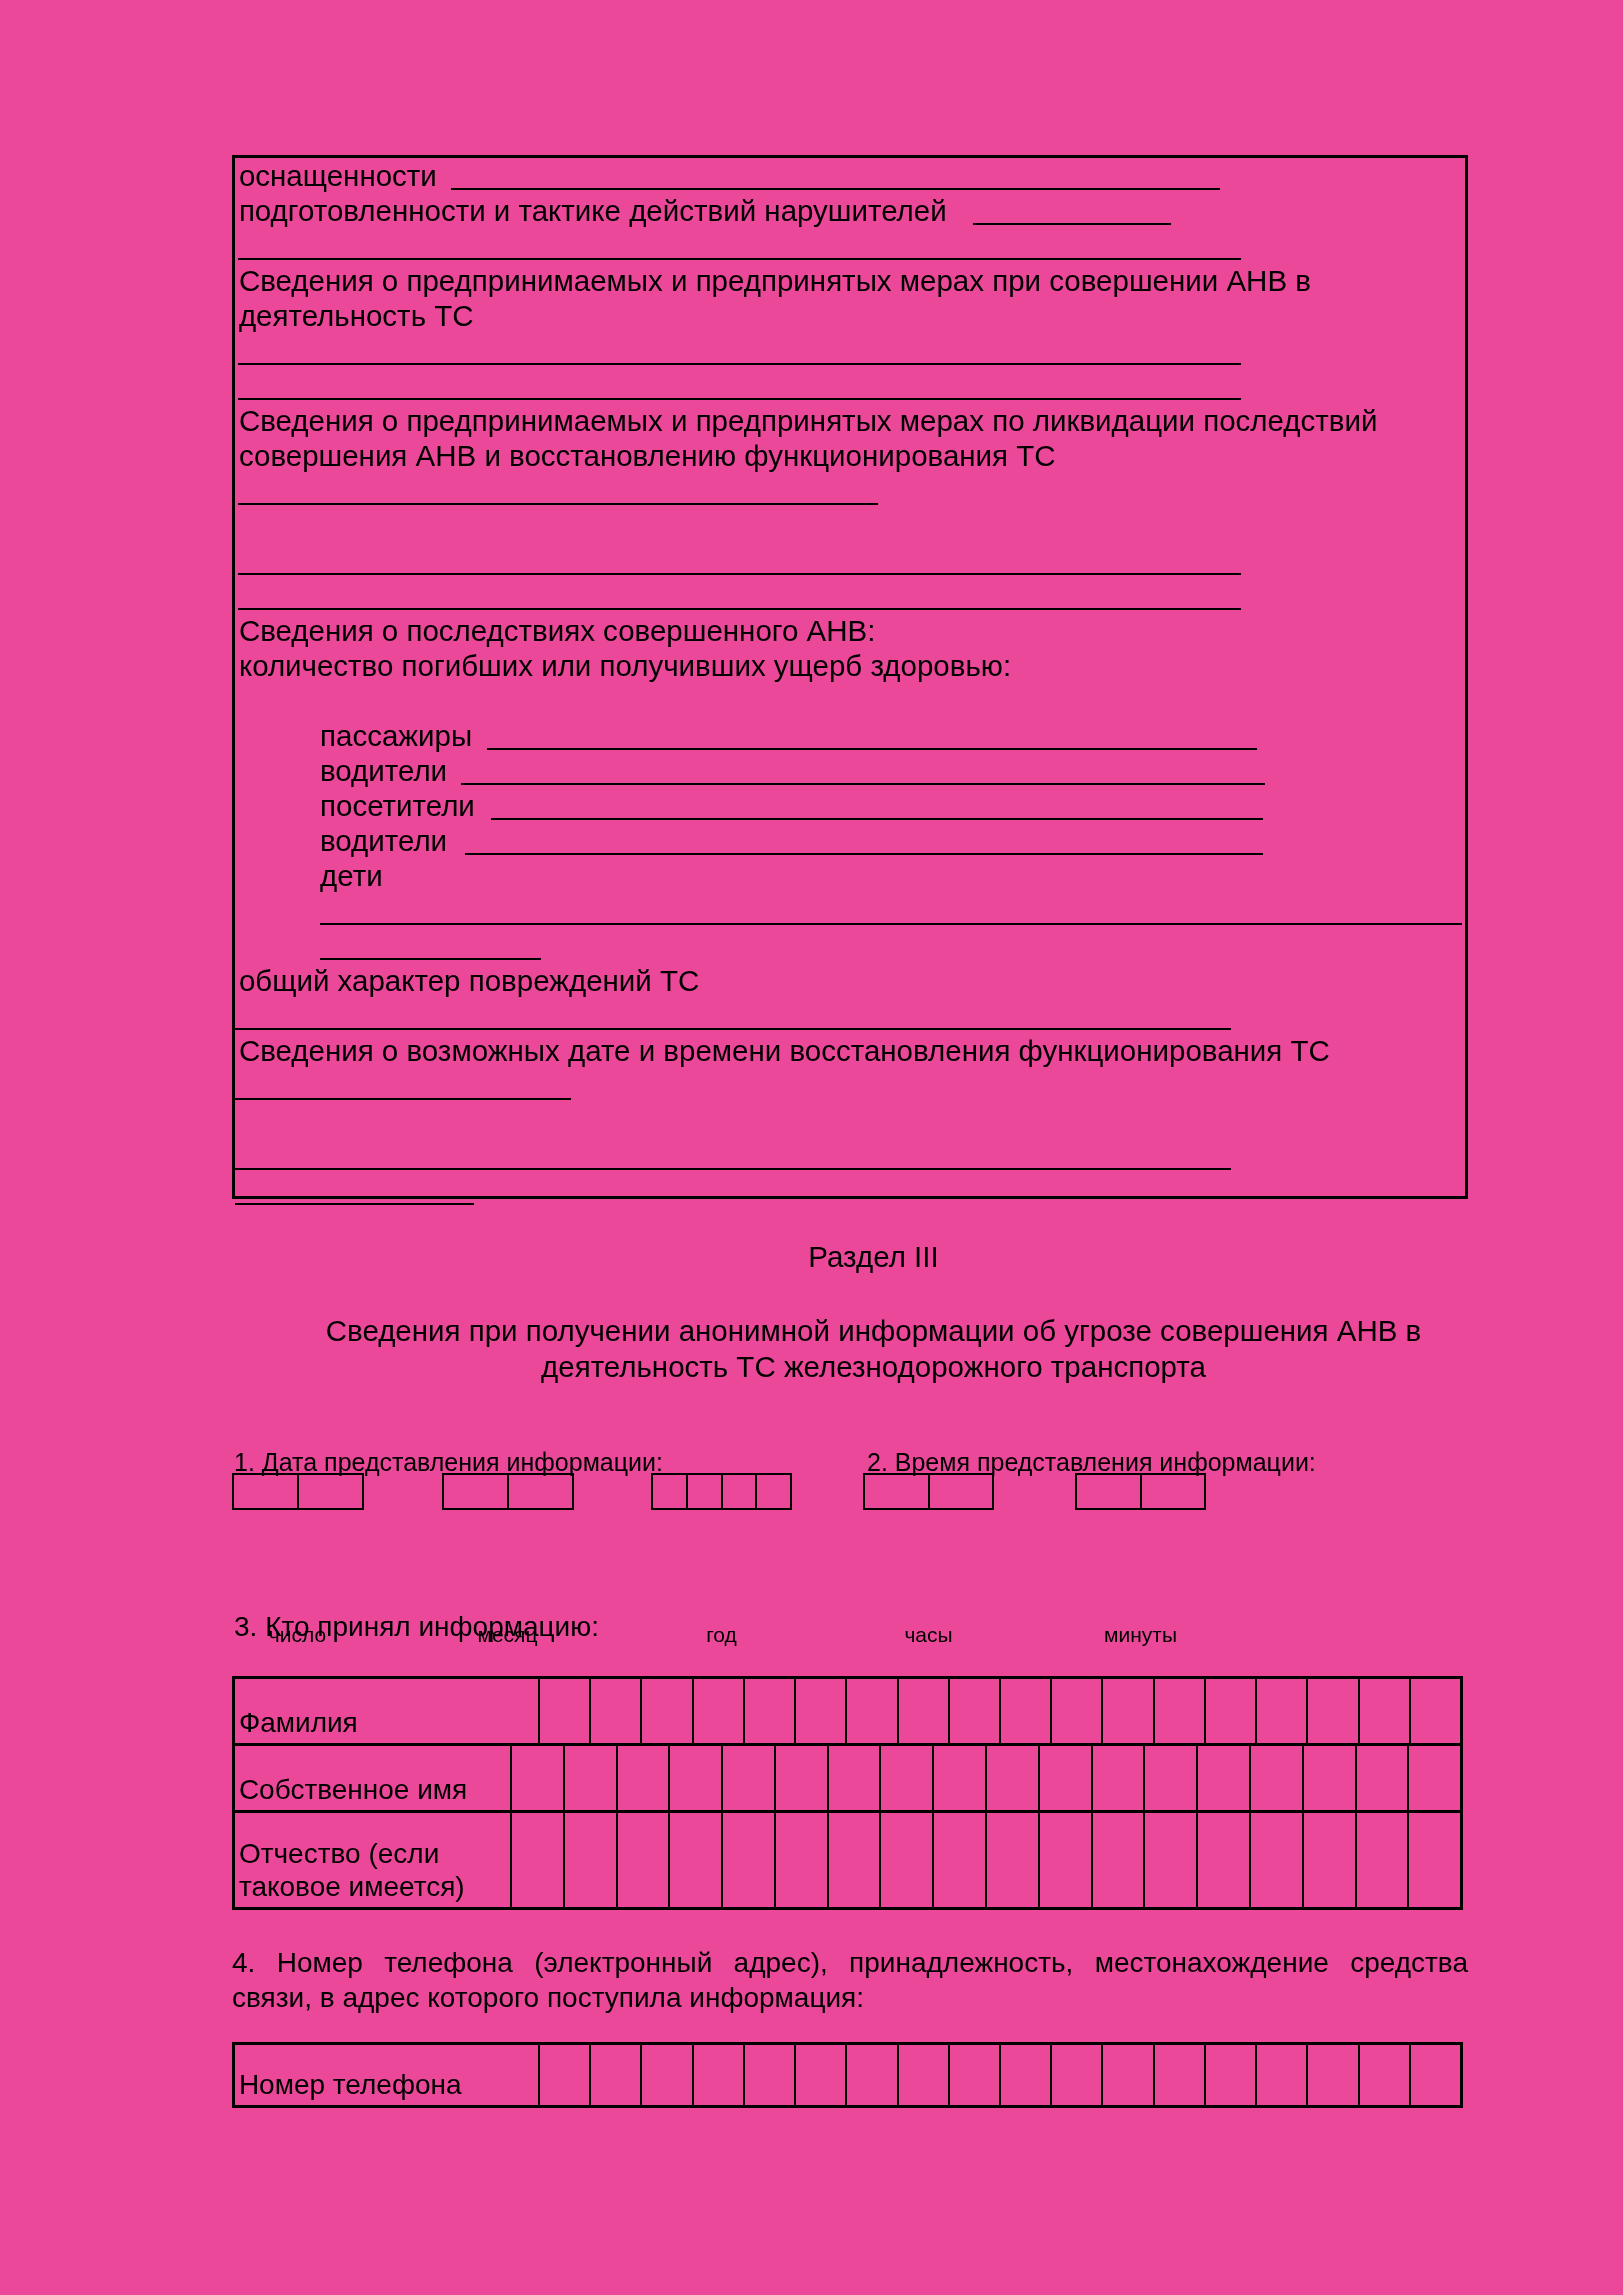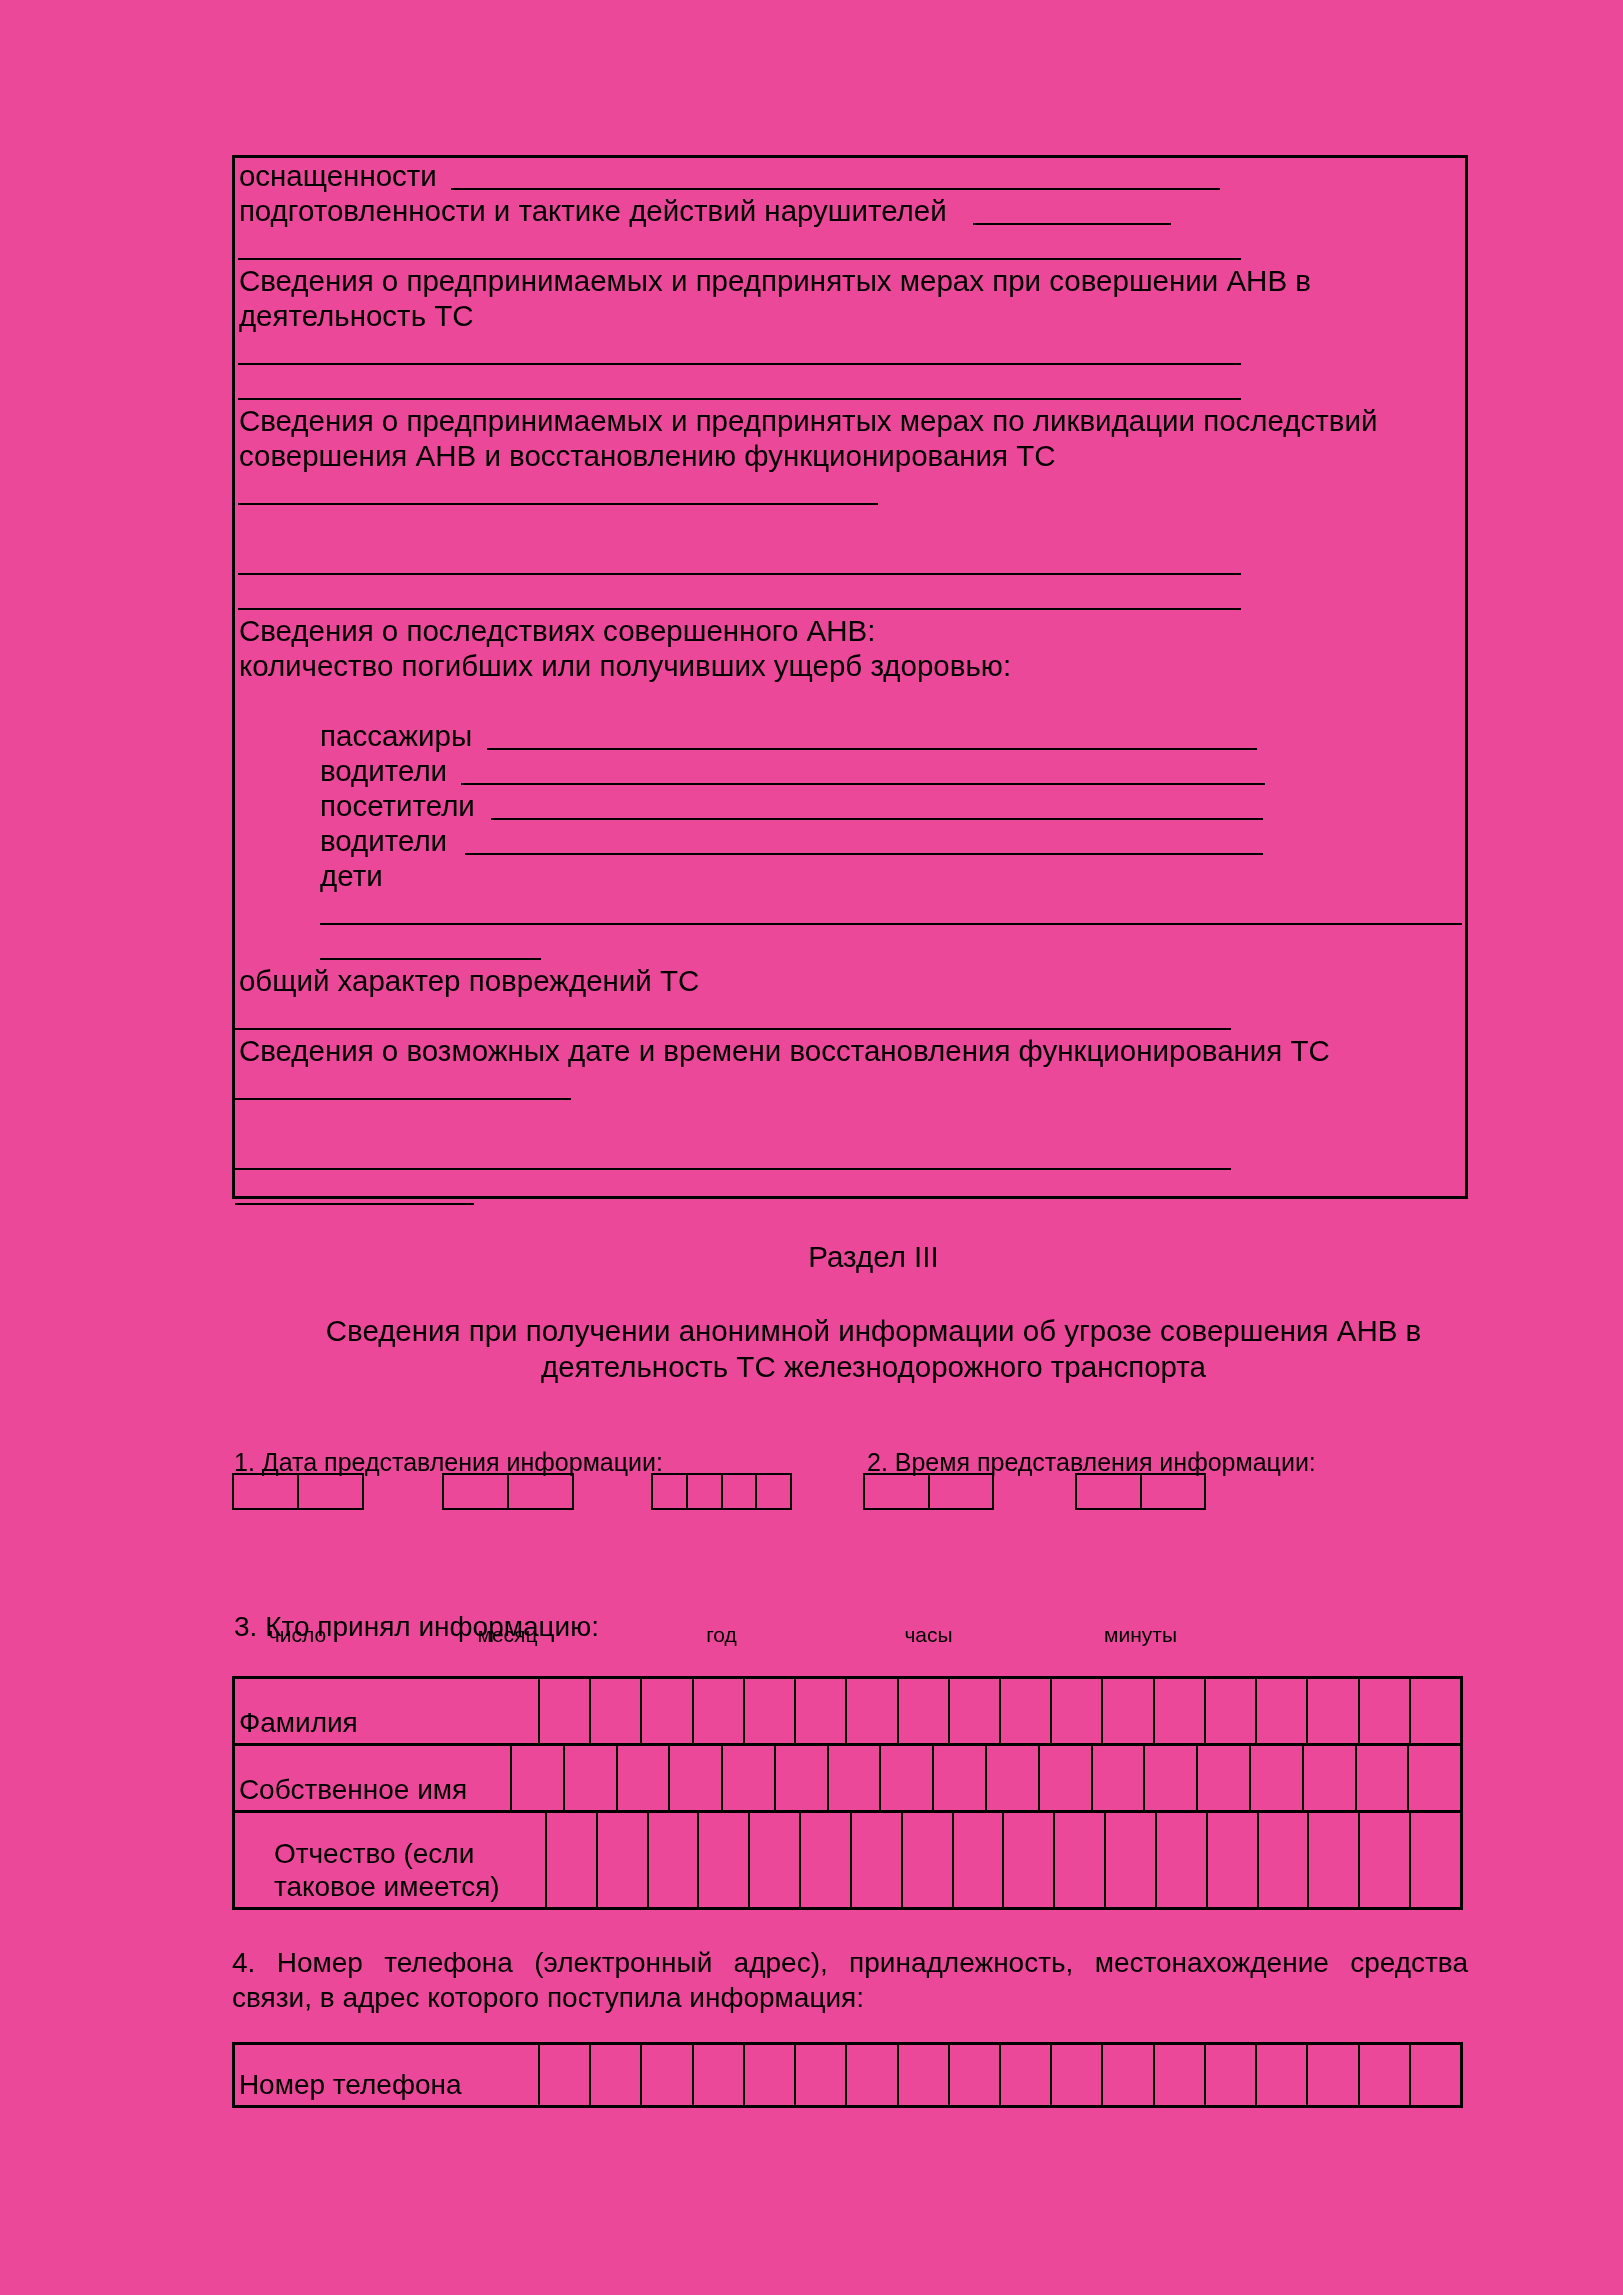--- a/index.html
+++ b/index.html
@@ -102,21 +102,21 @@
   .flabel {
     width: 275px; flex: none;
     display: flex; align-items: flex-end;
     padding: 0 3.9px 3.9px 3.9px;
     font-size: 28px; line-height: 33px;
     box-sizing: border-box;
   }
   .fcells { flex: 1; display: flex; }
   .fcells .cell { flex: 1; border-left: 2.6px solid #000; }
   .h98  { height:  64px; }
-  .h144 { height: 94px; padding-left: 35px; }
+  .h144 { height: 94px; }
   .h92  { height:  60px; }
 </style>
 </head>
 <body>
 
 <div class="page">
 
   <div class="box">
     <div class="brow">
       <span class="btext">оснащенности</span>

